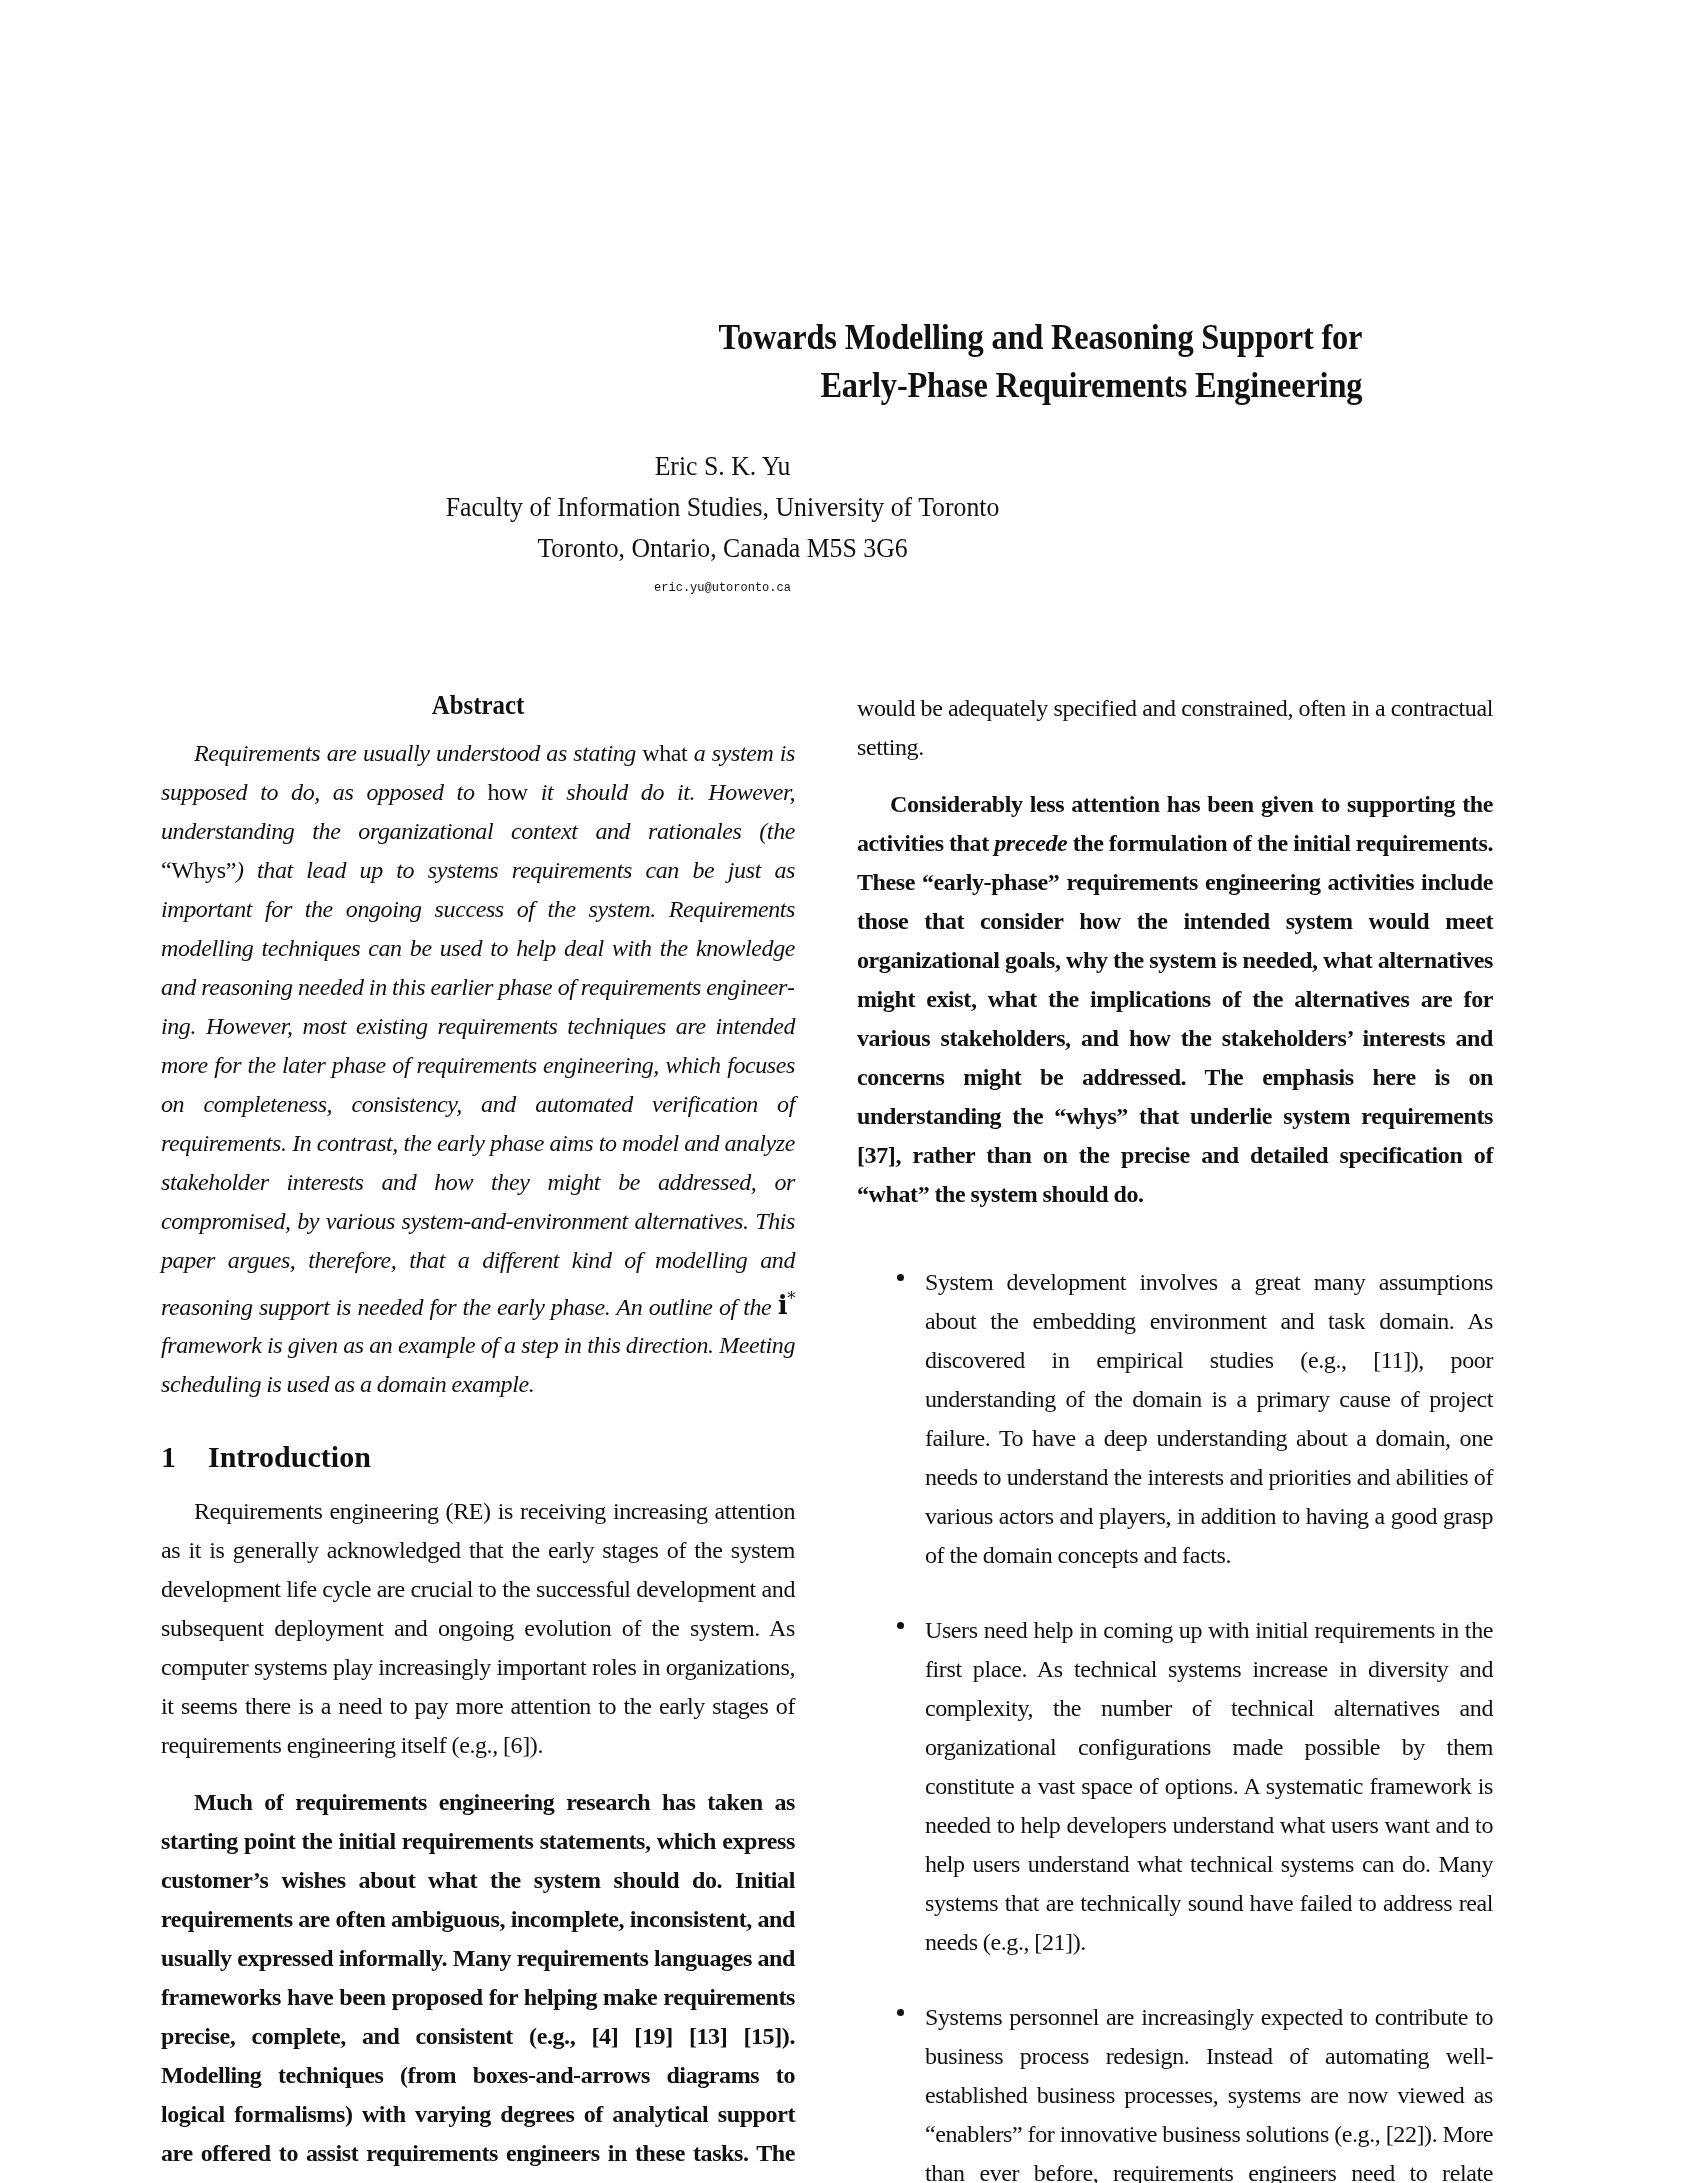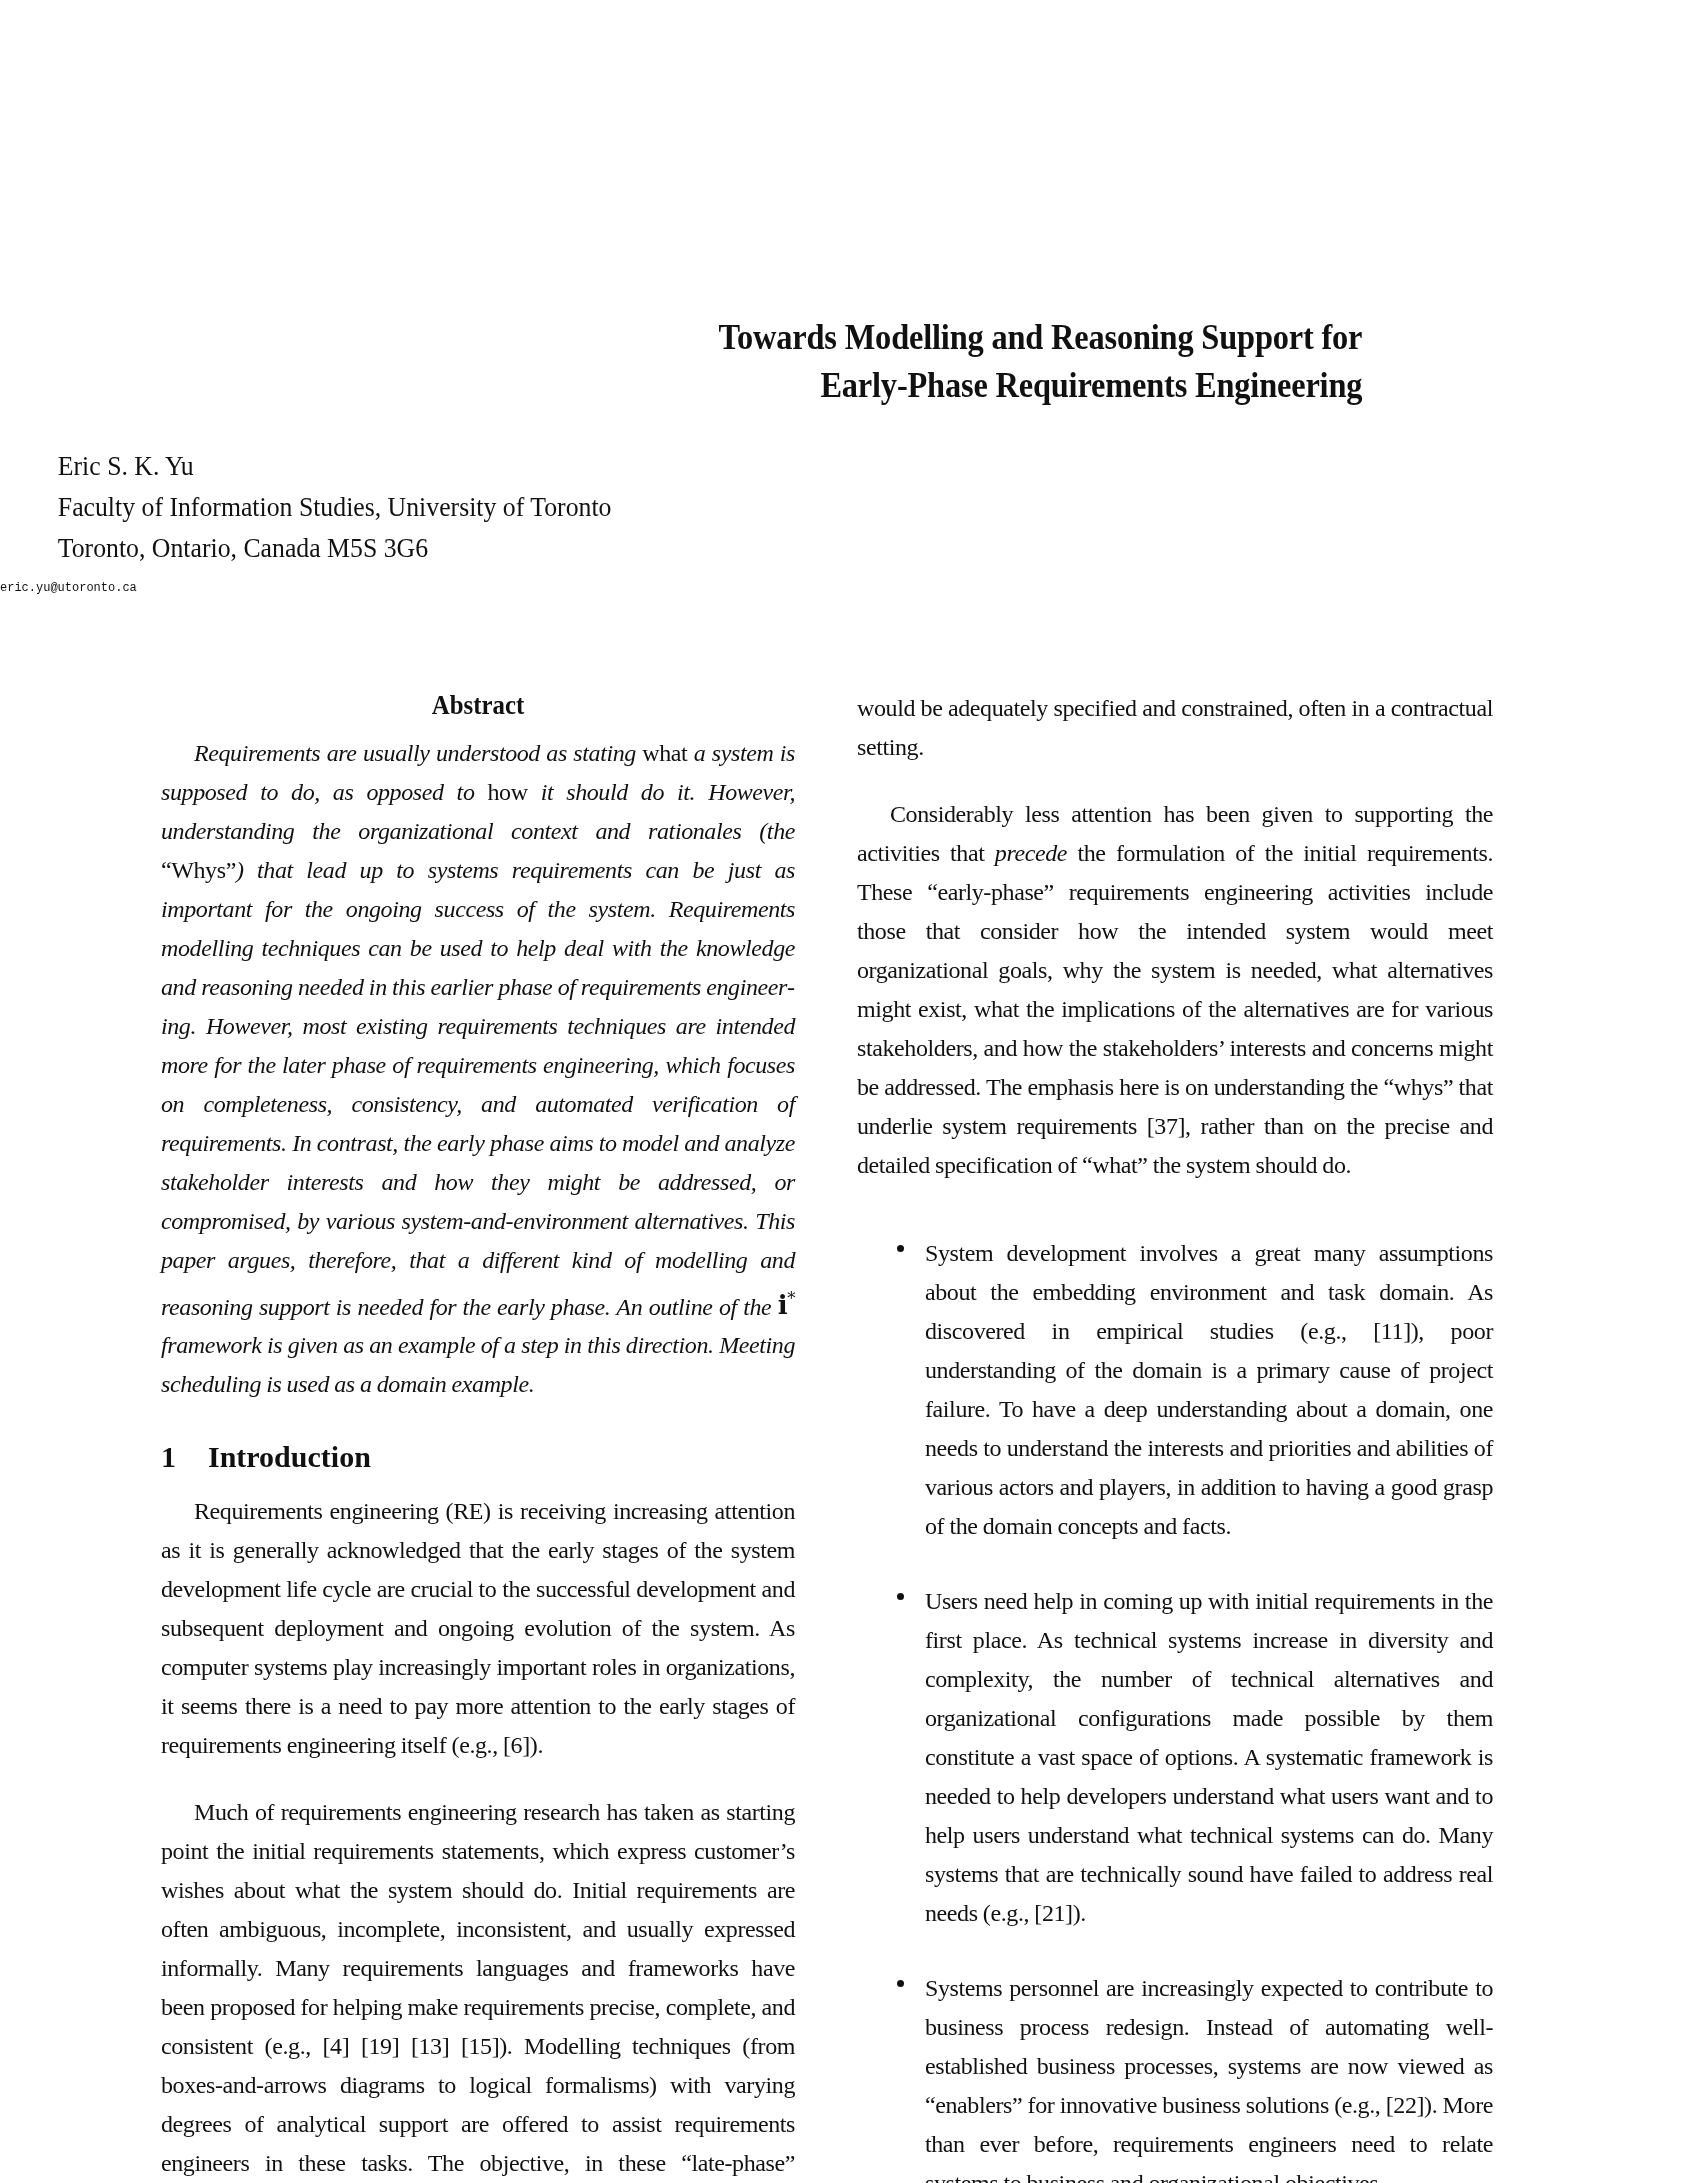--- a/index.html
+++ b/index.html
@@ -1,27 +1,27 @@
 <!DOCTYPE html>
 <html style="font-size:13px"><head>
 <meta charset="utf-8">
 <style>
   html, body { margin: 0; padding: 0; background: #ffffff; }
   body { width: 1687px; height: 2183px; position: relative; overflow: hidden; color: #111; font-family: "Liberation Serif", serif; }
   .title-block { position: absolute; top: 313px; left: 0; width: 1434px; text-align: right; }
   .title { font-weight: bold; font-size: 36px; line-height: 48px; margin: 0; transform: scaleX(0.9); letter-spacing: -0.2px; }
-  .author-block { position: absolute; top: 445px; left: 0; width: 1445px; }
+  .author-block { position: absolute; top: 445px; left: 0; width: 1445px; text-align: center; }
   .author-line { font-size: 28px; line-height: 41px; transform: scaleX(0.92); }
   .email { font-family: "Liberation Mono", monospace; font-size: 12px; line-height: 30px; margin-top: 5px; }
   .col { position: absolute; top: 689px; }
   .col-left { left: 161px; width: 634px; }
   .col-right { left: 857px; width: 636px; }
   .p { font-size: 24px; line-height: 39px; text-align: justify; margin: 0; hyphens: manual; letter-spacing: -0.4px; word-spacing: -0.4px; }
   .indent { text-indent: 33px; }
-  .gap { margin-top: 28px; }
+  .gap { margin-top: 18px; font-weight: bold; }
   .abstract-head { font-weight: bold; font-size: 27px; text-align: center; line-height: 33px; margin: 0 0 11.5px 0; transform: scaleX(0.92); }
   .abstract-text { font-style: italic; }
   .up { font-style: normal; }
   .istar { font-style: normal; font-weight: bold; font-family: "DejaVu Serif", serif; font-size: 26px; }
   .istar sup { font-size: 16.5px; font-weight: normal; }
   .section-head { font-weight: bold; font-size: 30px; line-height: 36px; margin: 35px 0 16.5px 0; display: flex; }
   .section-num { width: 47px; }
   ul.bullets { list-style: none; margin: 49px 0 0 0; padding: 0; }
   ul.bullets li { position: relative; padding-left: 68px; margin-bottom: 36px; }
   ul.bullets li .bullet-dot { position: absolute; left: 40px; top: 10.7px; width: 7.4px; height: 7.4px; background: #111; border-radius: 50%; }

